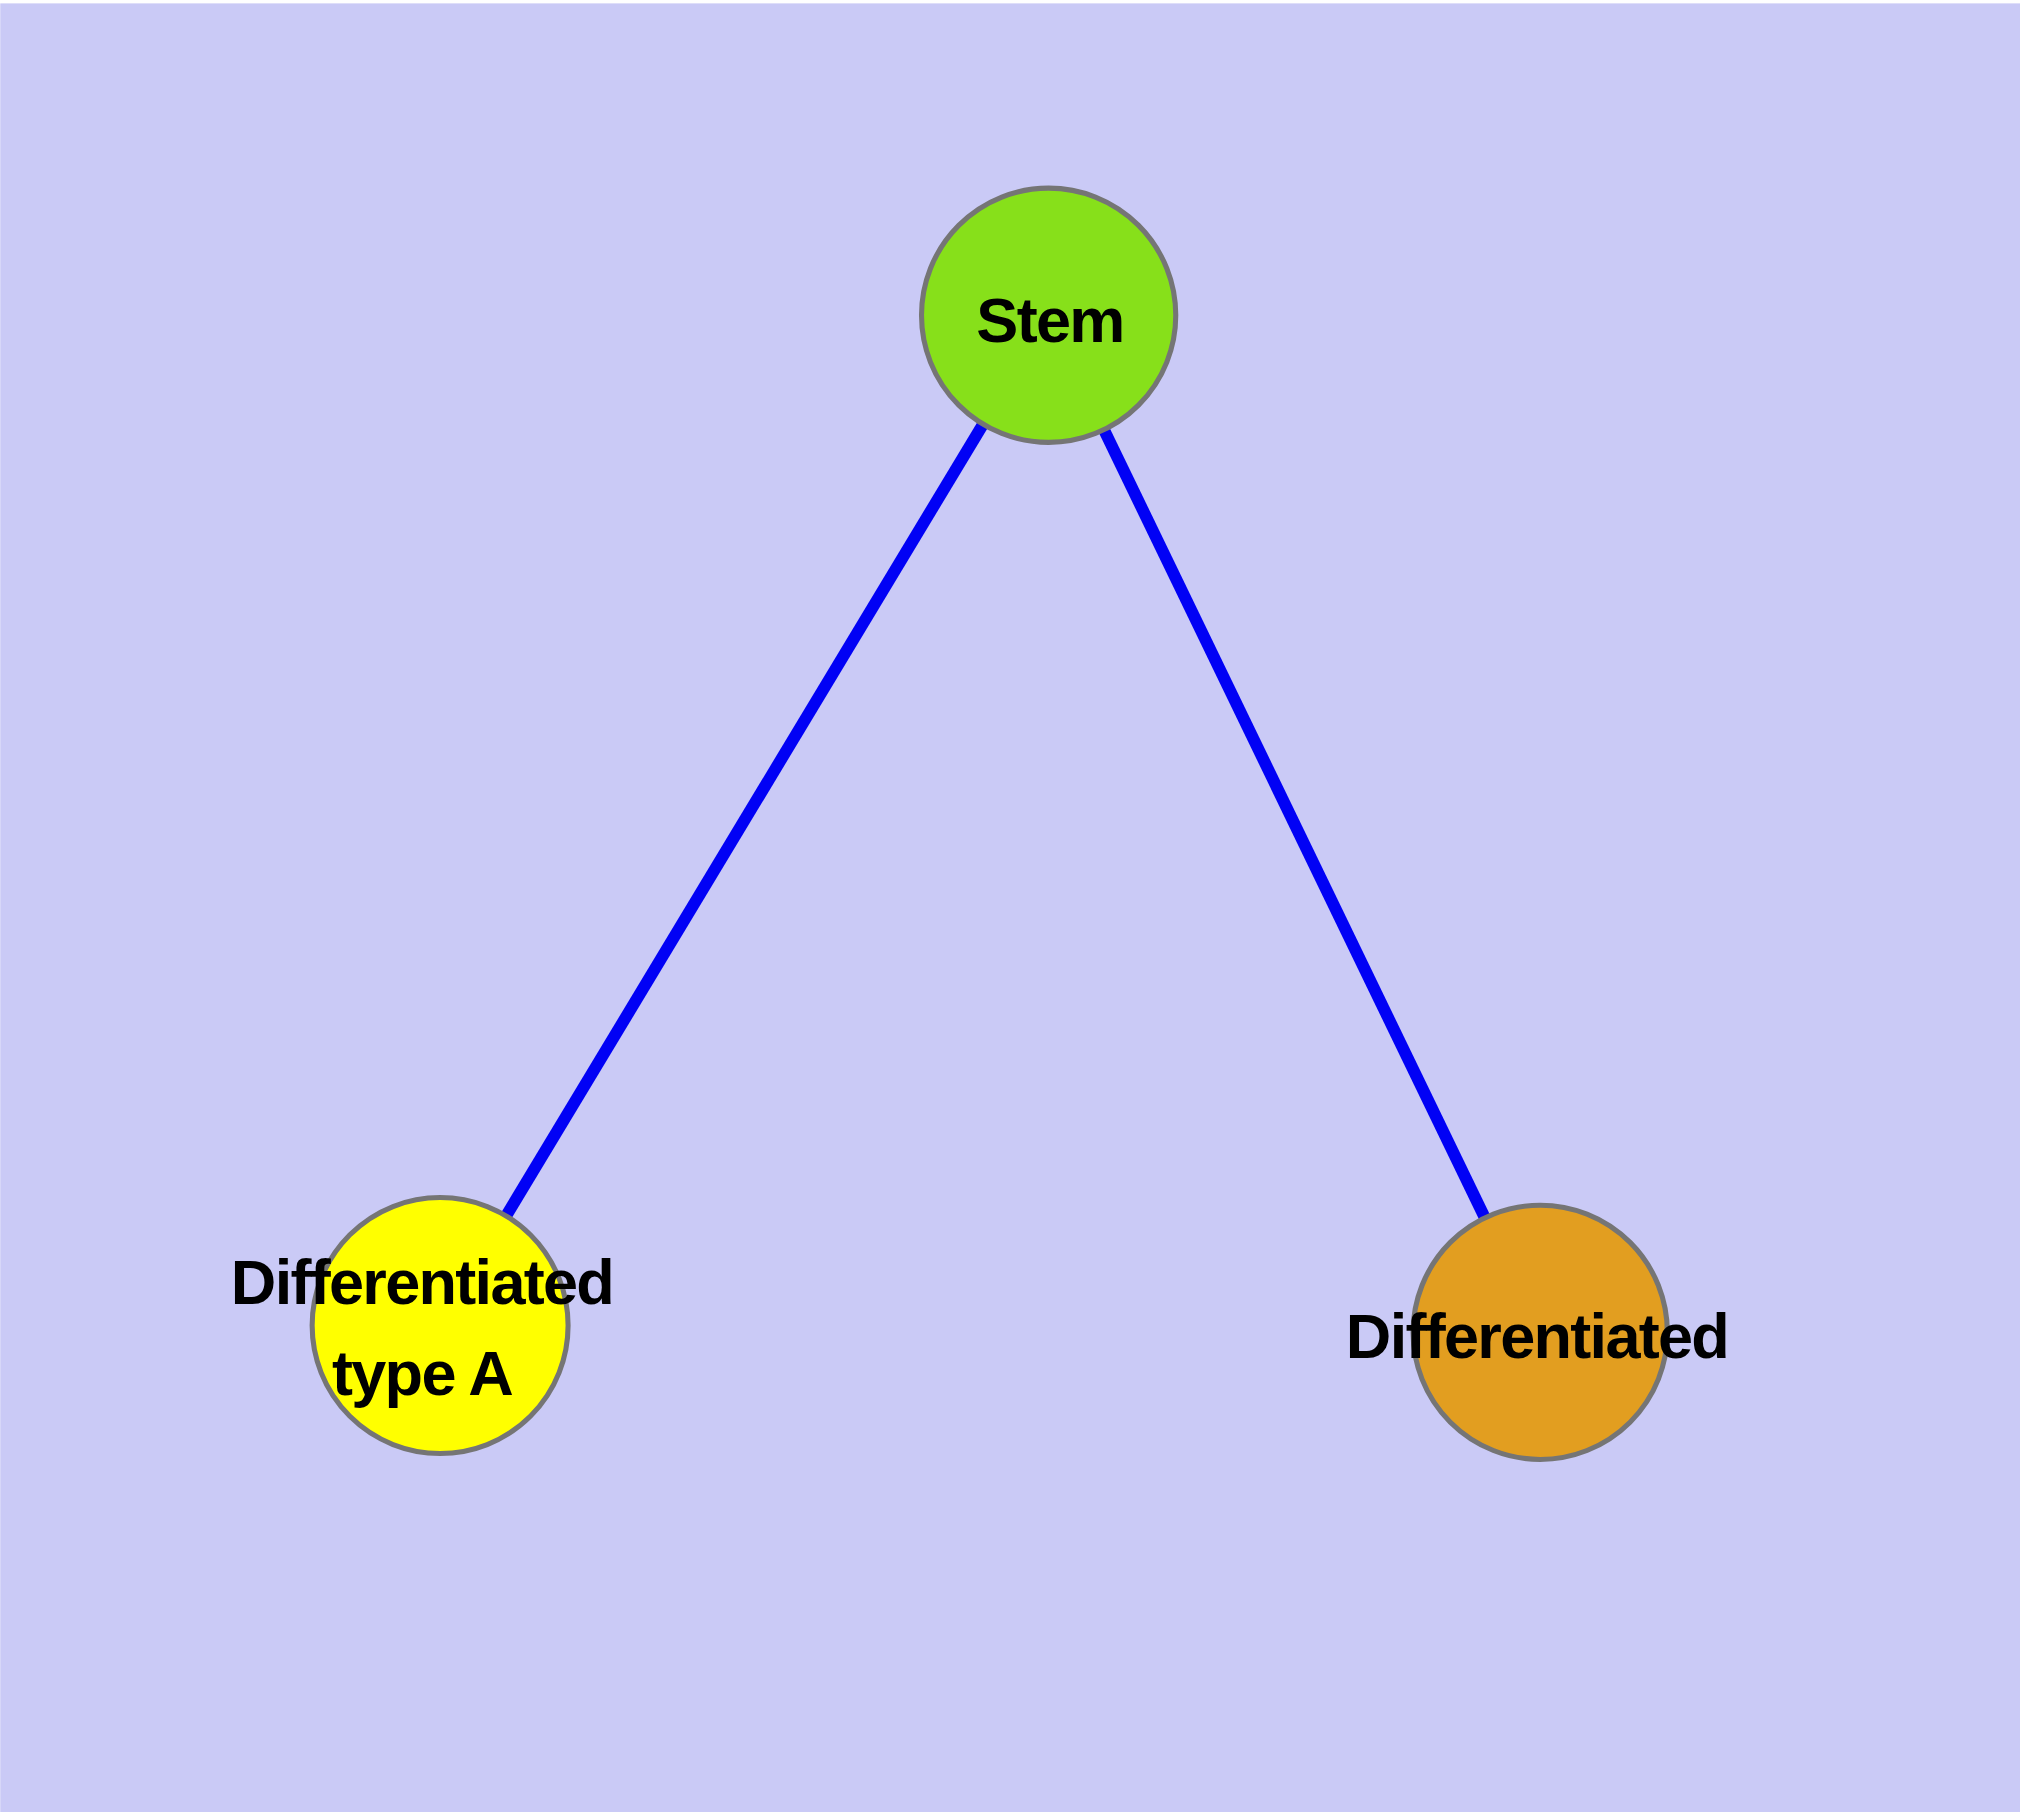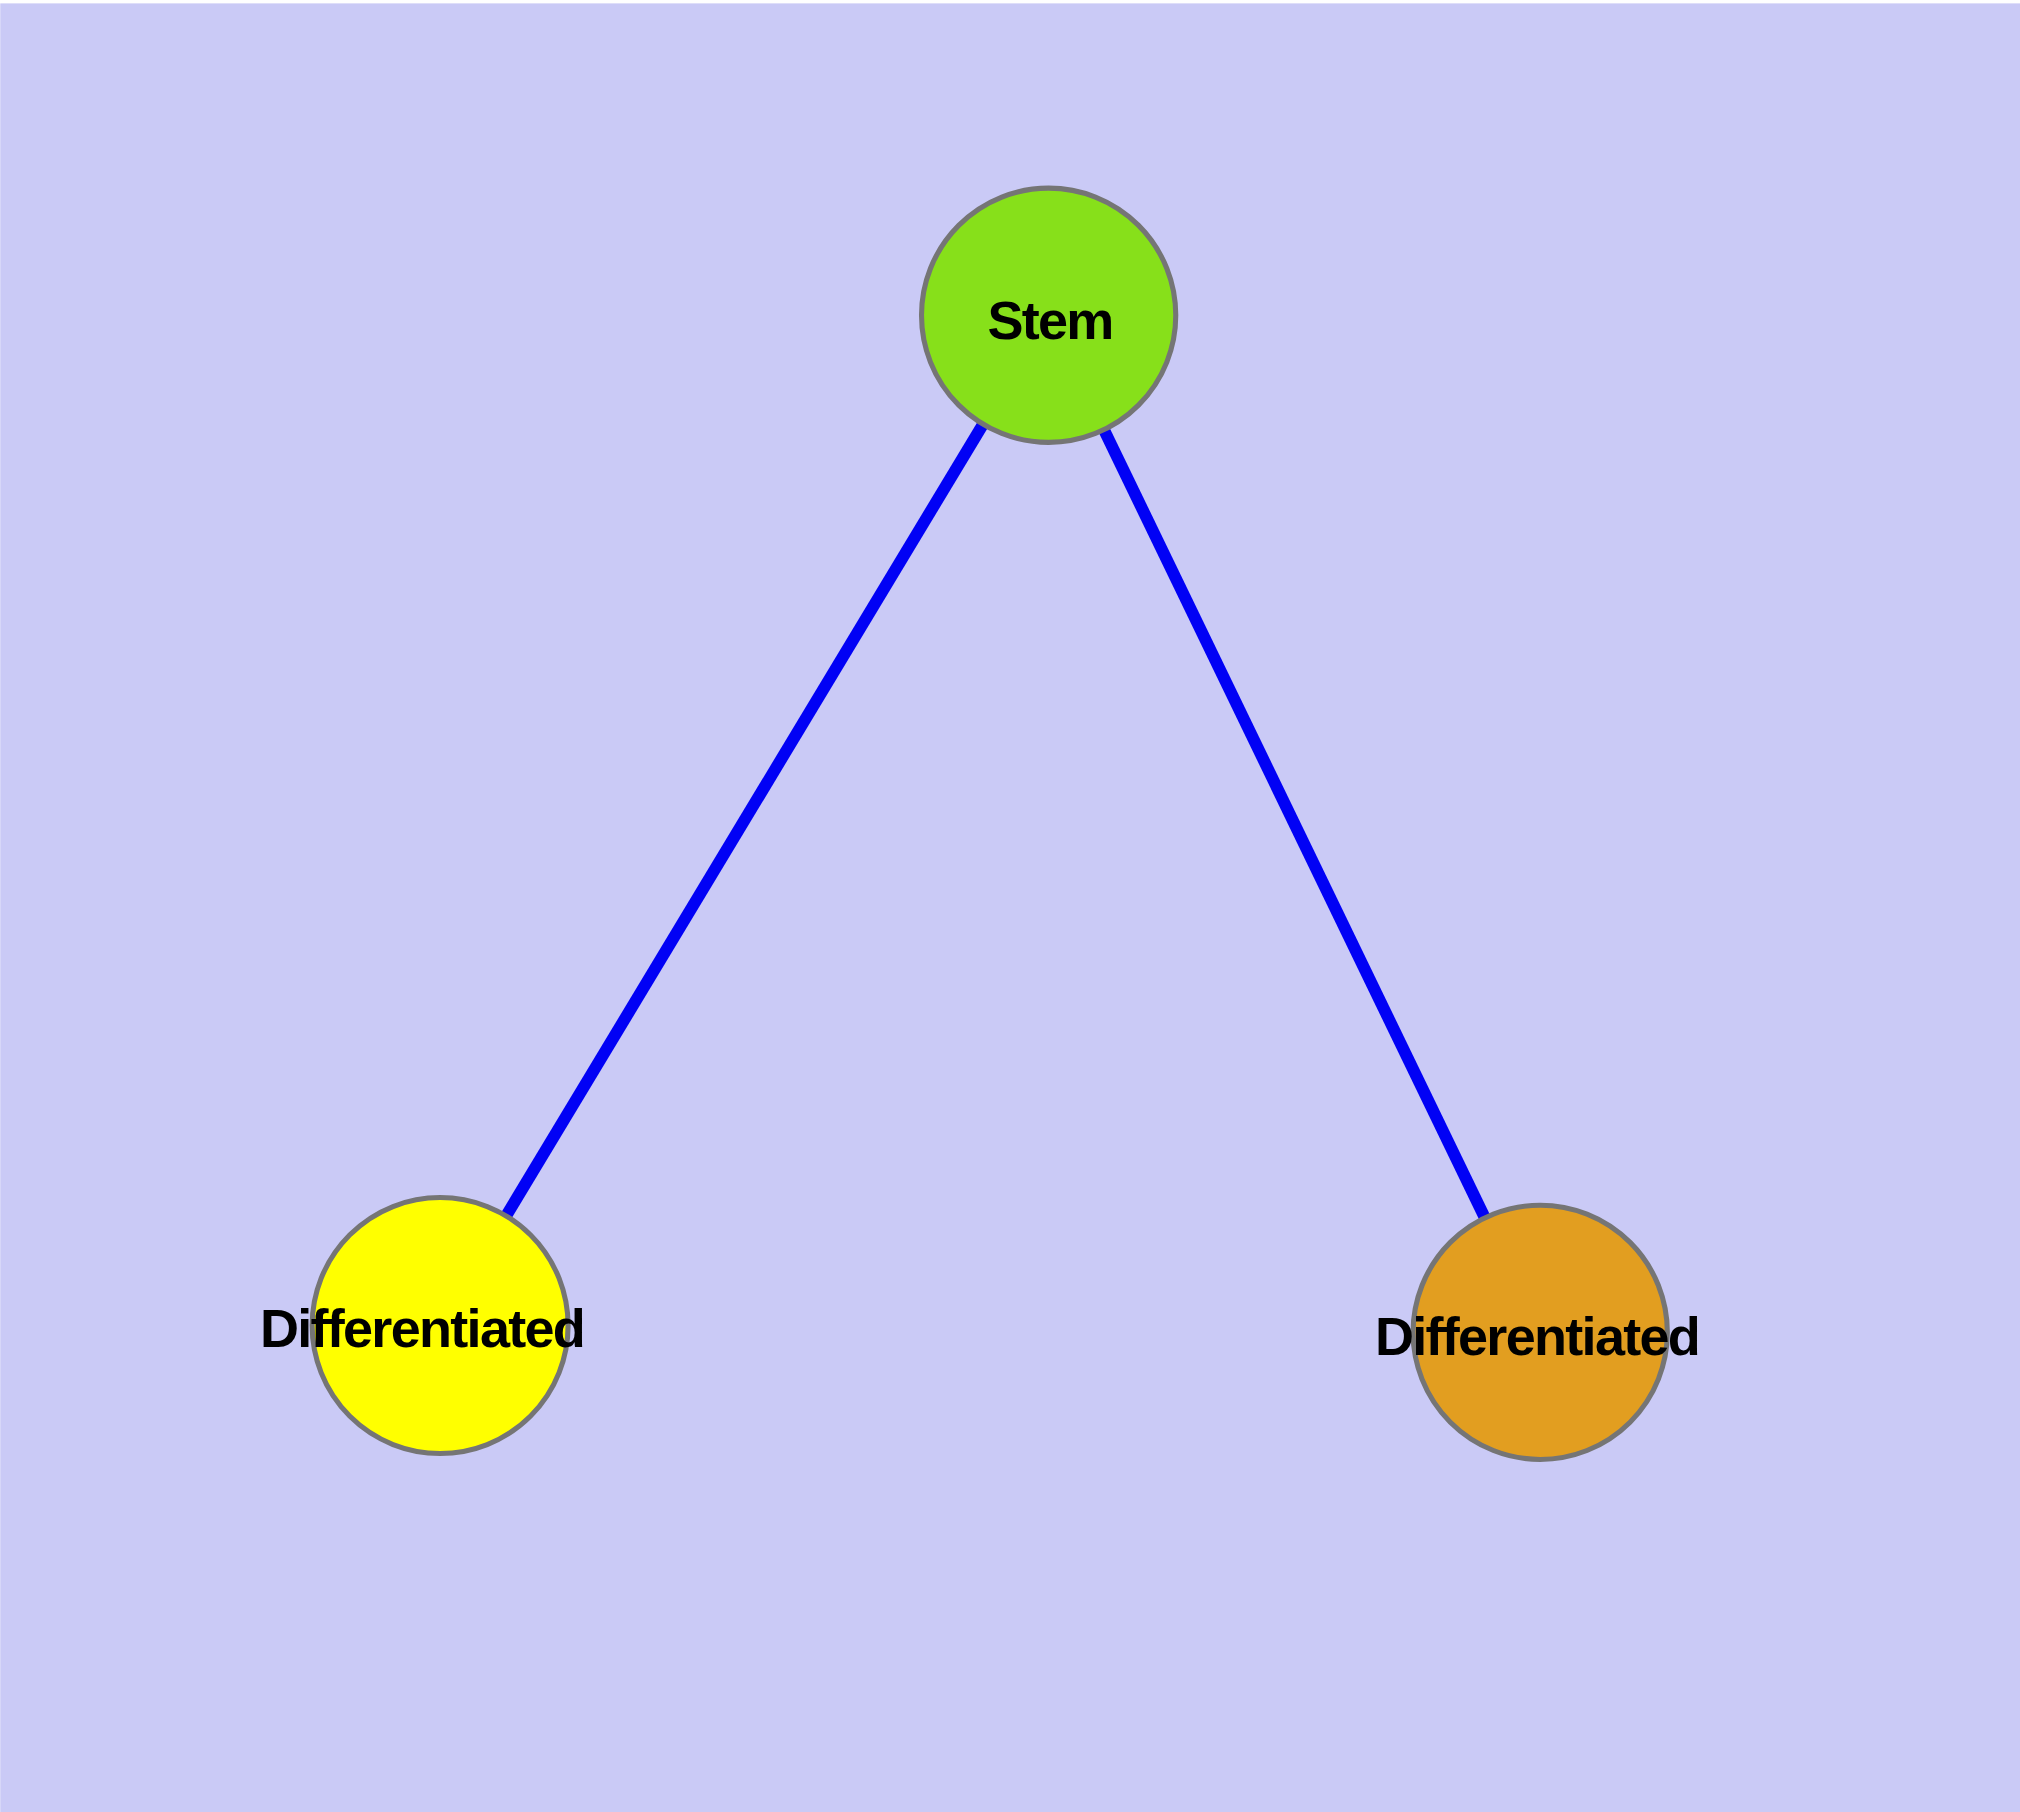--- a/index.html
+++ b/index.html
@@ -28,21 +28,21 @@
     fill: none;
   }
   .node {
     stroke: #757575;
     stroke-width: 6px;
   }
   .node-label {
     position: absolute;
     transform: translate(-50%, -50%);
     color: #000000;
-    font-size: 54px;
+    font-size: 63px;
     font-weight: bold;
     letter-spacing: -1.7px;
     line-height: 91px;
     text-align: center;
     white-space: nowrap;
   }
   .node-label .line {
     display: block;
   }
 </style>
@@ -60,20 +60,21 @@
 
     <circle class="node" cx="1237" cy="372" r="150" fill="#87E01A"></circle>
     <circle class="node" cx="519" cy="1564" r="151" fill="#FFFF00"></circle>
     <circle class="node" cx="1817" cy="1572" r="150" fill="#E29E20"></circle>
   </svg>
 
   <div class="node-label" style="left:1050px; top:320px;">Stem</div>
 
   <div class="node-label" style="left:422px; top:1328px;">
     <span class="line">Differentiated</span>
+    <span class="line">type A</span>
   </div>
 
   <div class="node-label" style="left:1537px; top:1336px;">
     <span class="line">Differentiated</span>
   </div>
 
 </div>
 
 
 </body></html>

